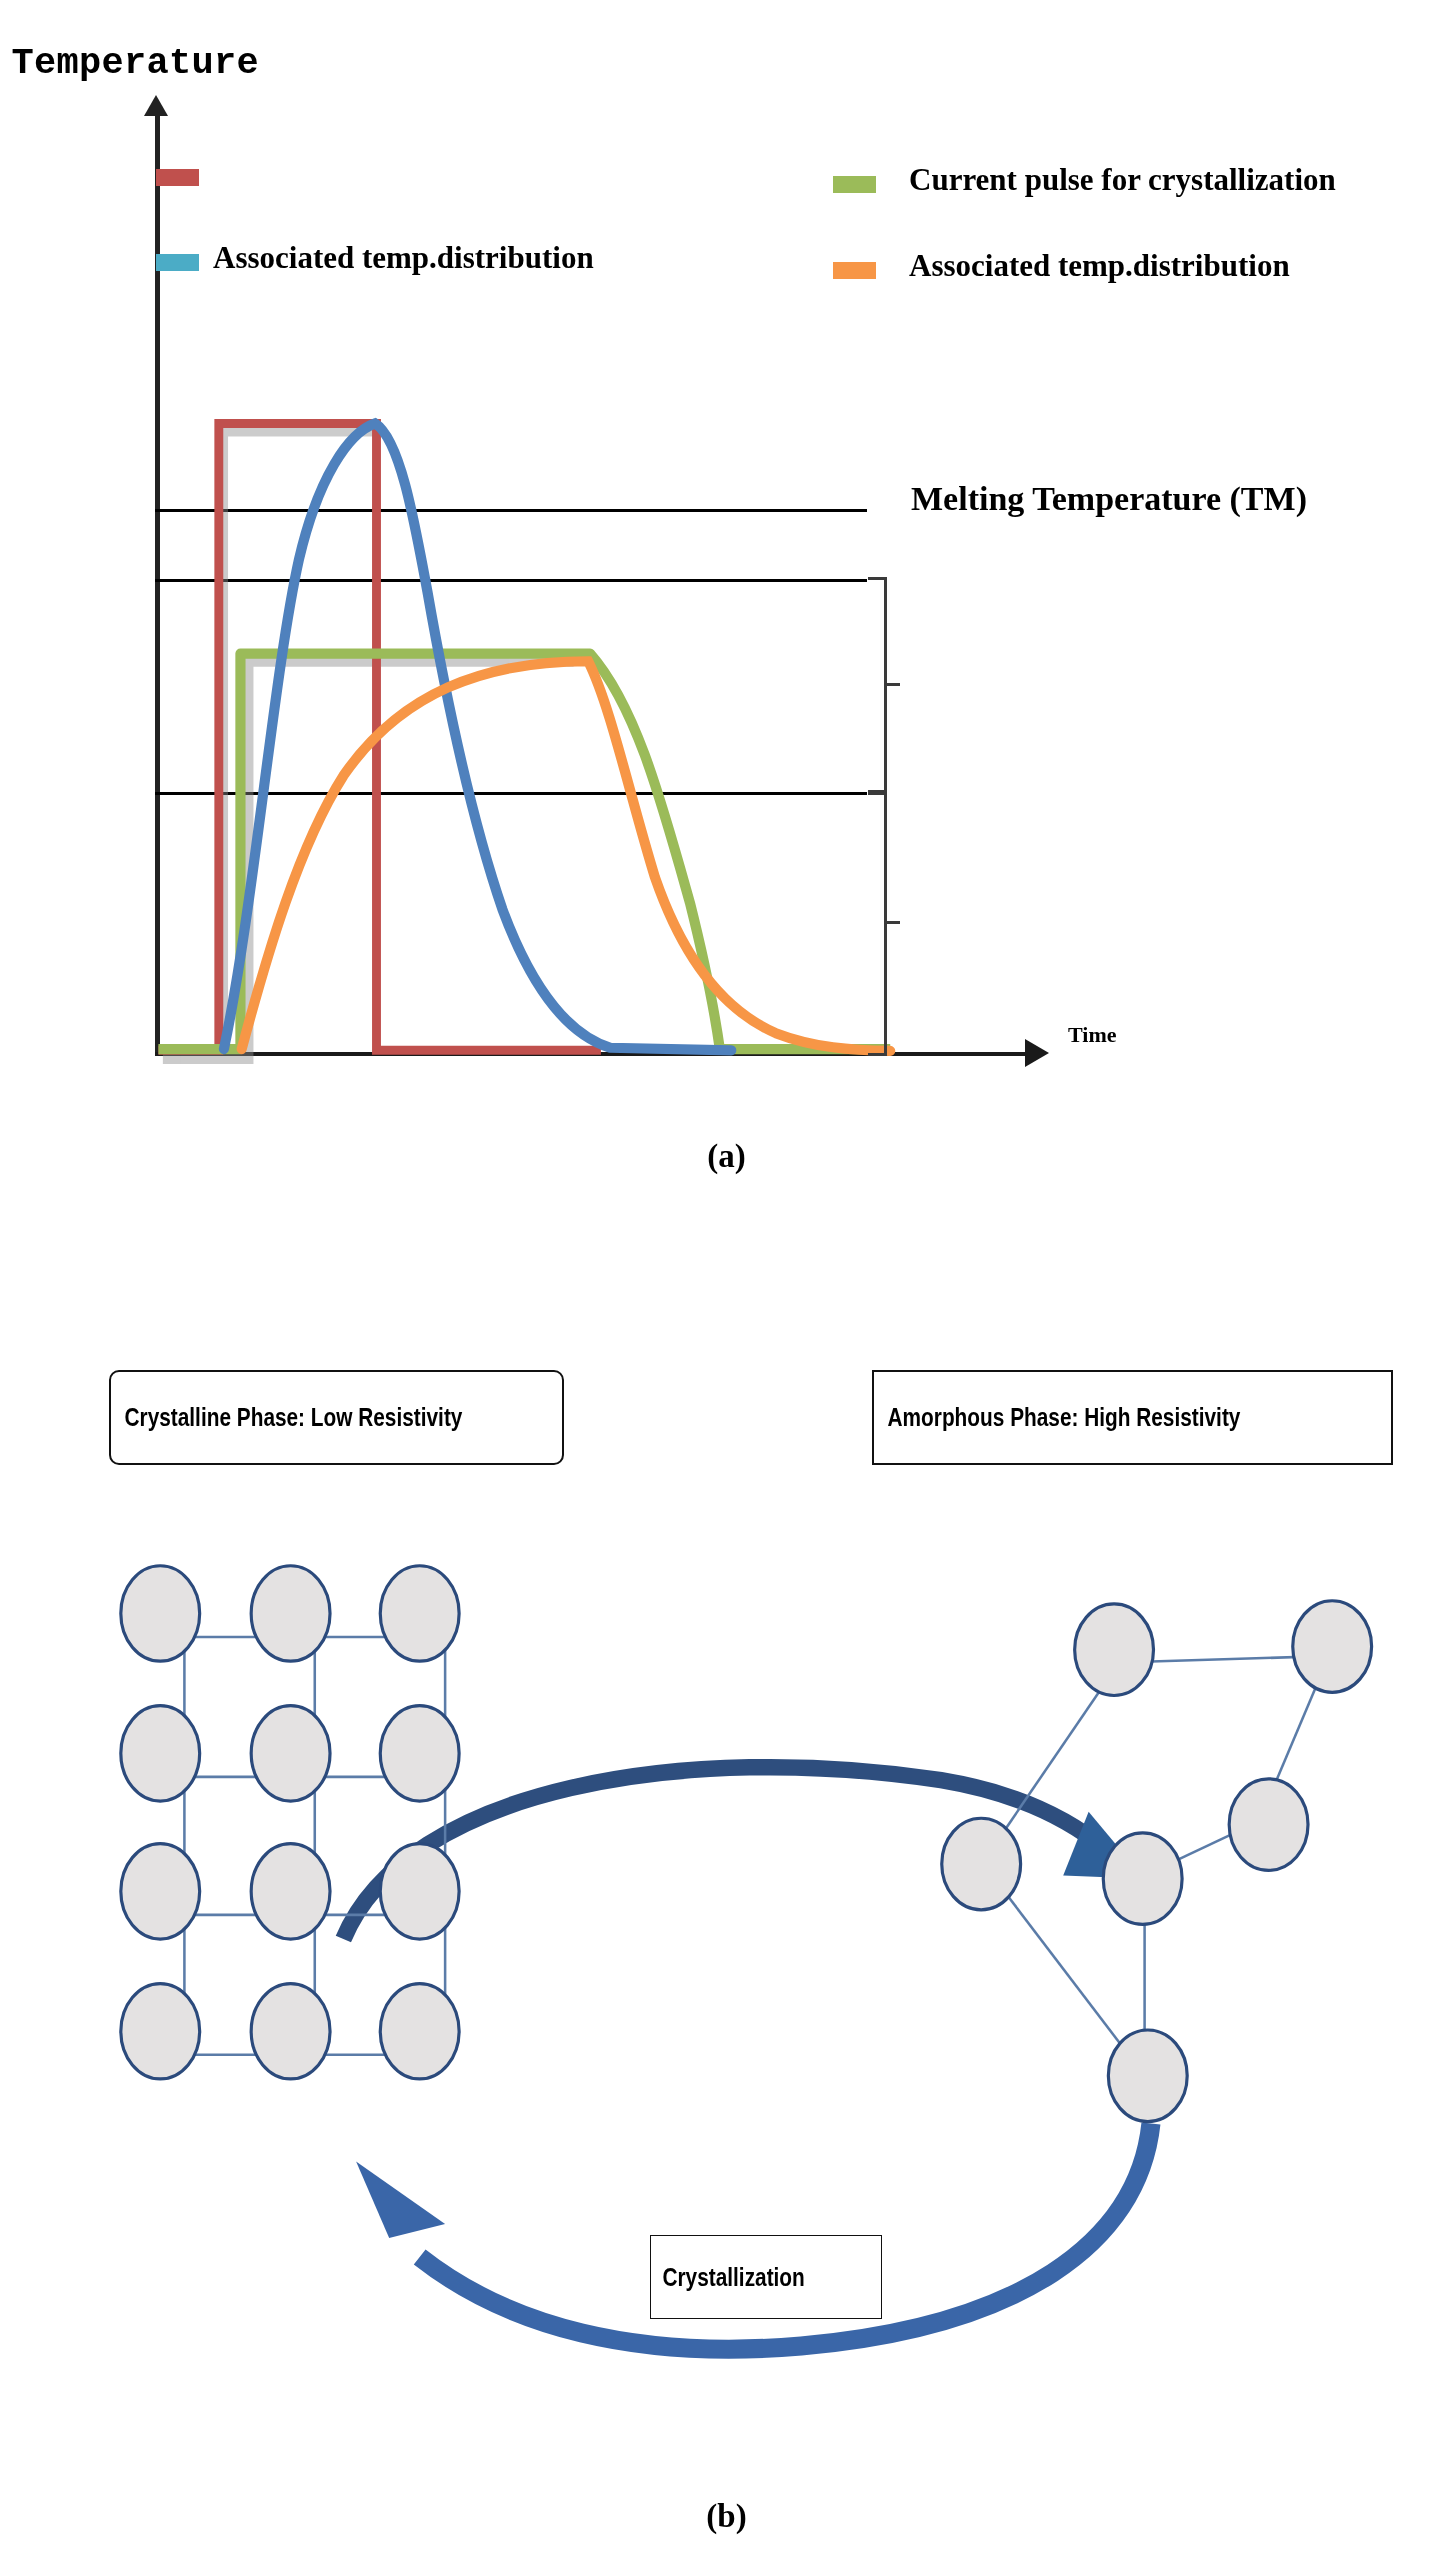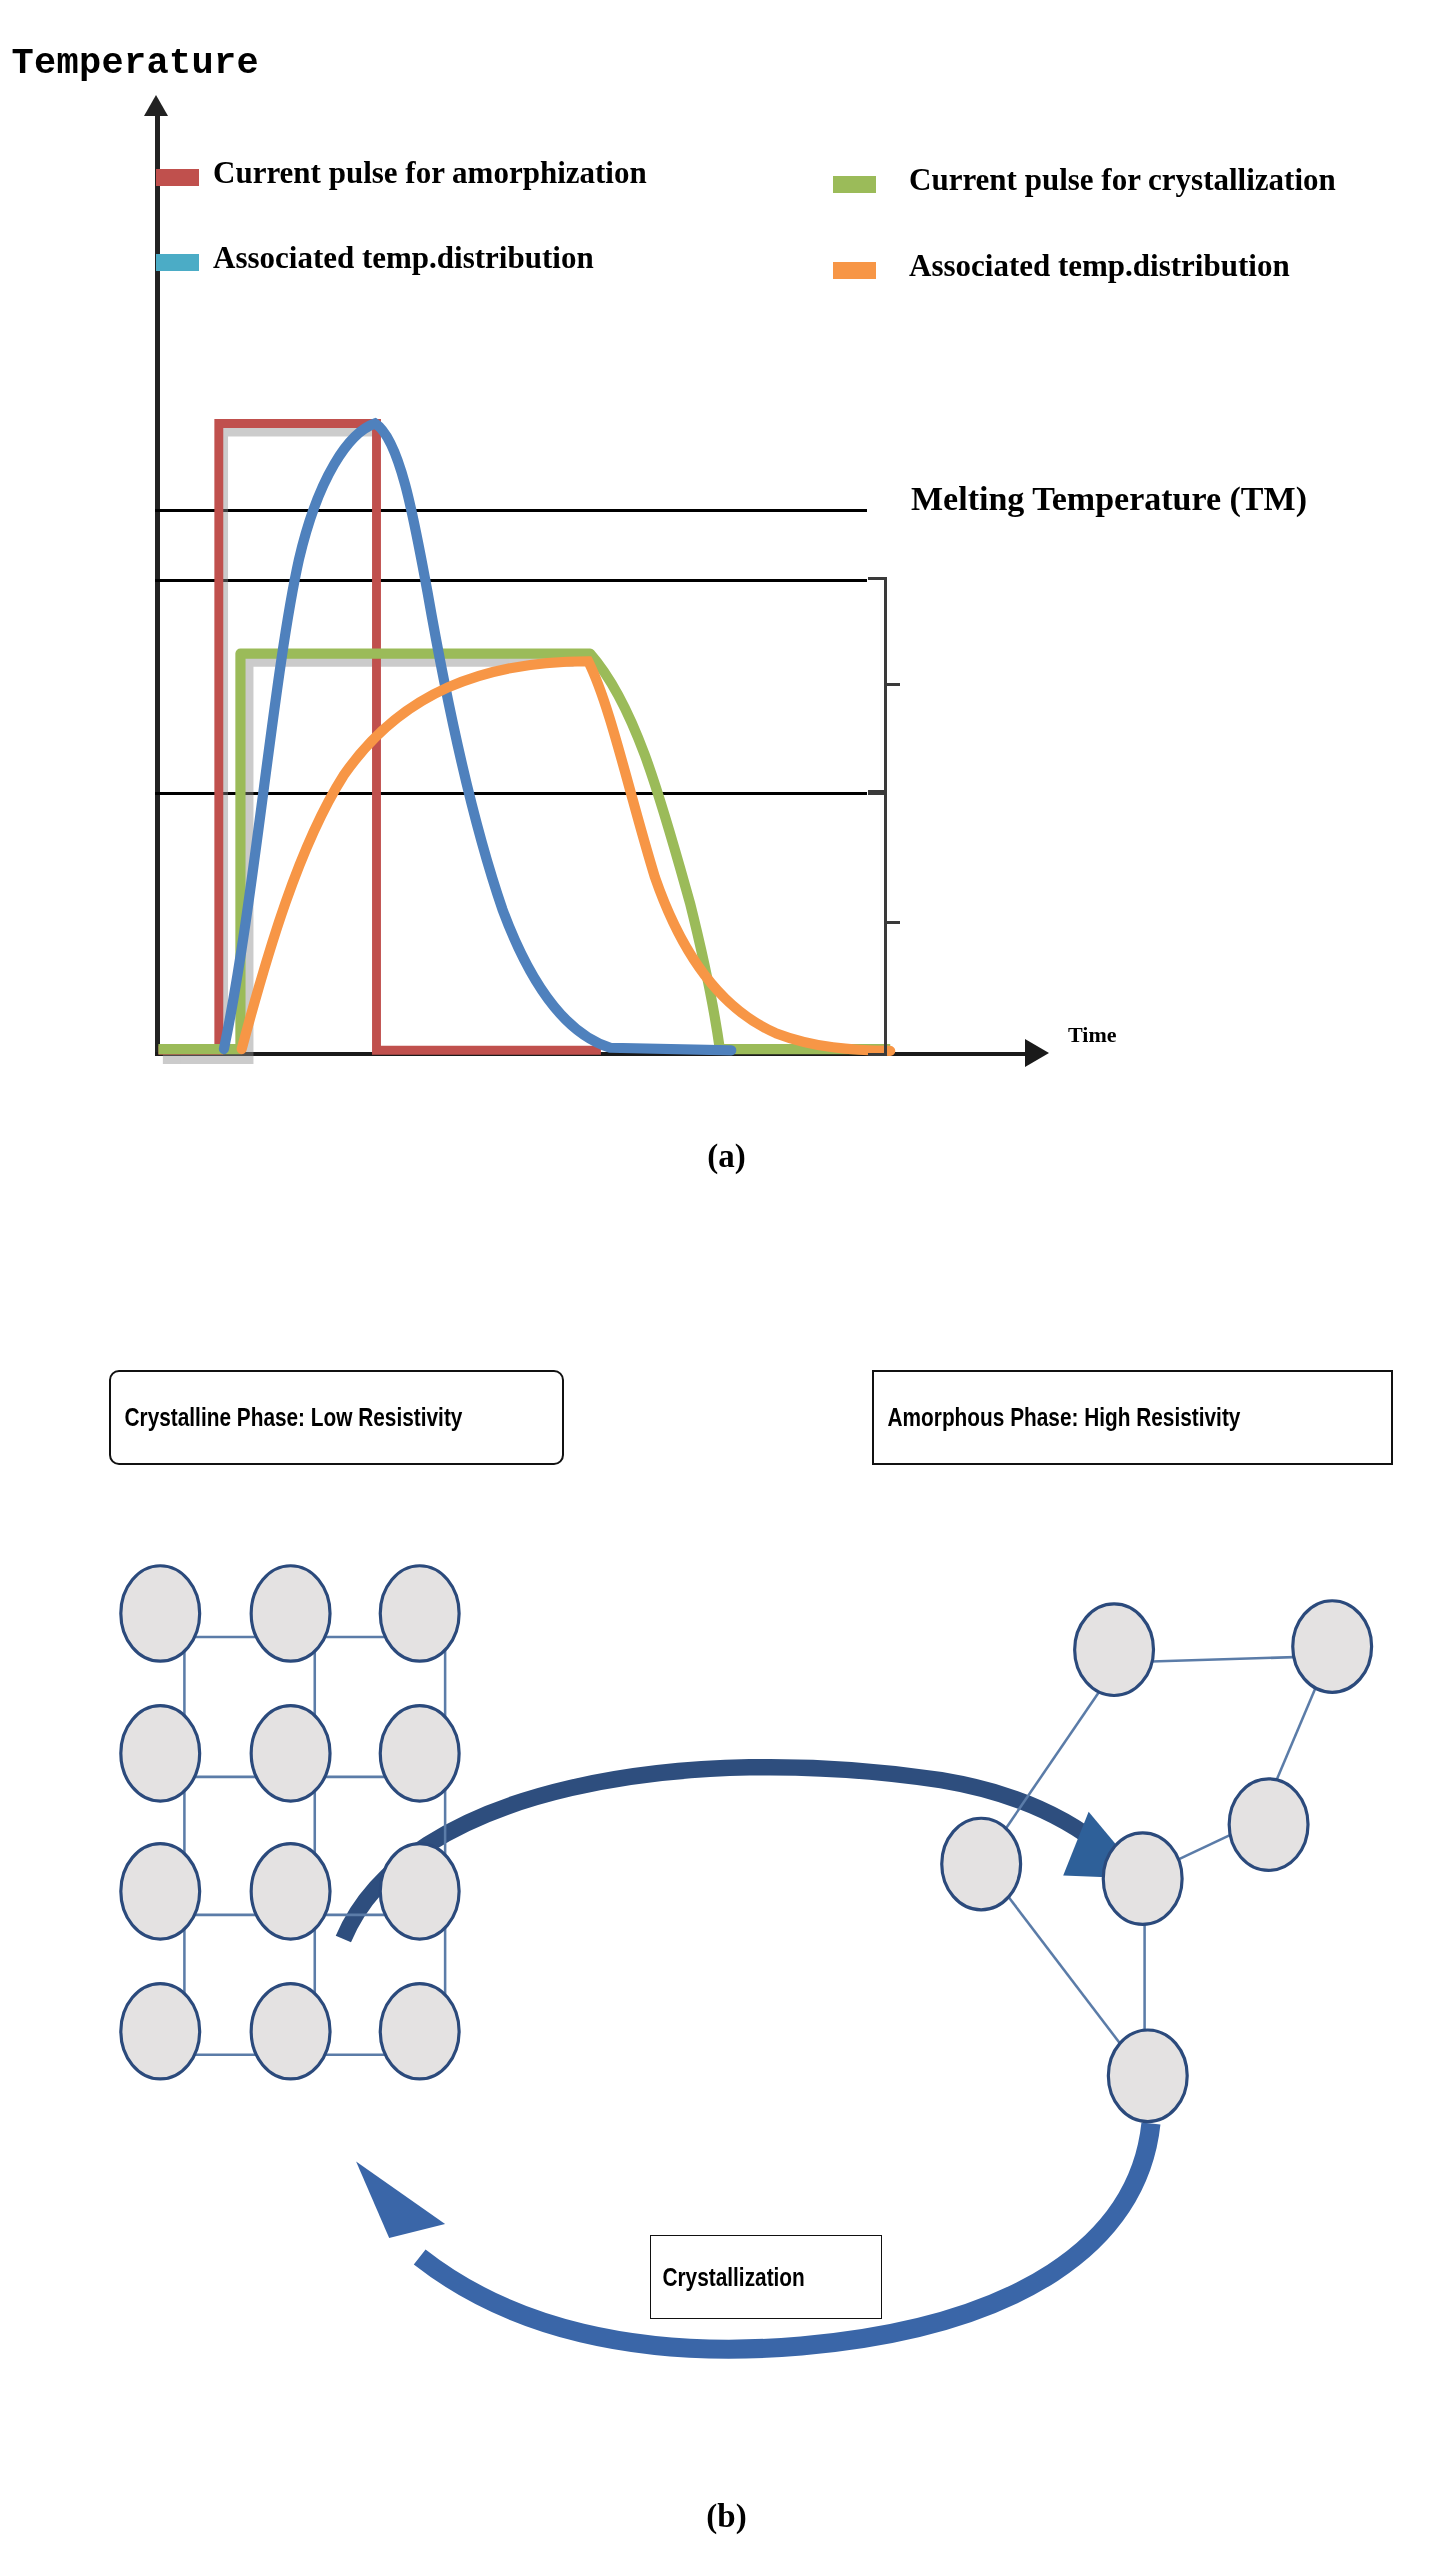--- a/index.html
+++ b/index.html
@@ -60,21 +60,20 @@
 
   <div class="abs" id="ylabel-temperature">Temperature</div>
 
   <div class="abs" id="y-axis"></div>
   <div class="abs" id="y-arrow"></div>
   <div class="abs" id="x-axis"></div>
   <div class="abs" id="x-arrow"></div>
   <div class="abs" id="xlabel-time">Time</div>
 
   <div class="legend-swatch" style="left:156px;top:169px;background:#C0504D;"></div>
-  <div class="legend-text" style="left:213px;top:155px;">Current pulse for amorphization</div>
 
   <div class="legend-swatch" style="left:833px;top:176px;background:#9BBB59;"></div>
   <div class="legend-text" style="left:909px;top:162px;">Current pulse for crystallization</div>
 
   <div class="legend-swatch" style="left:156px;top:254px;background:#4BACC6;"></div>
   <div class="legend-text" style="left:213px;top:240px;">Associated temp.distribution</div>
 
   <div class="legend-swatch" style="left:833px;top:262px;background:#F79646;"></div>
   <div class="legend-text" style="left:909px;top:248px;">Associated temp.distribution</div>
 

